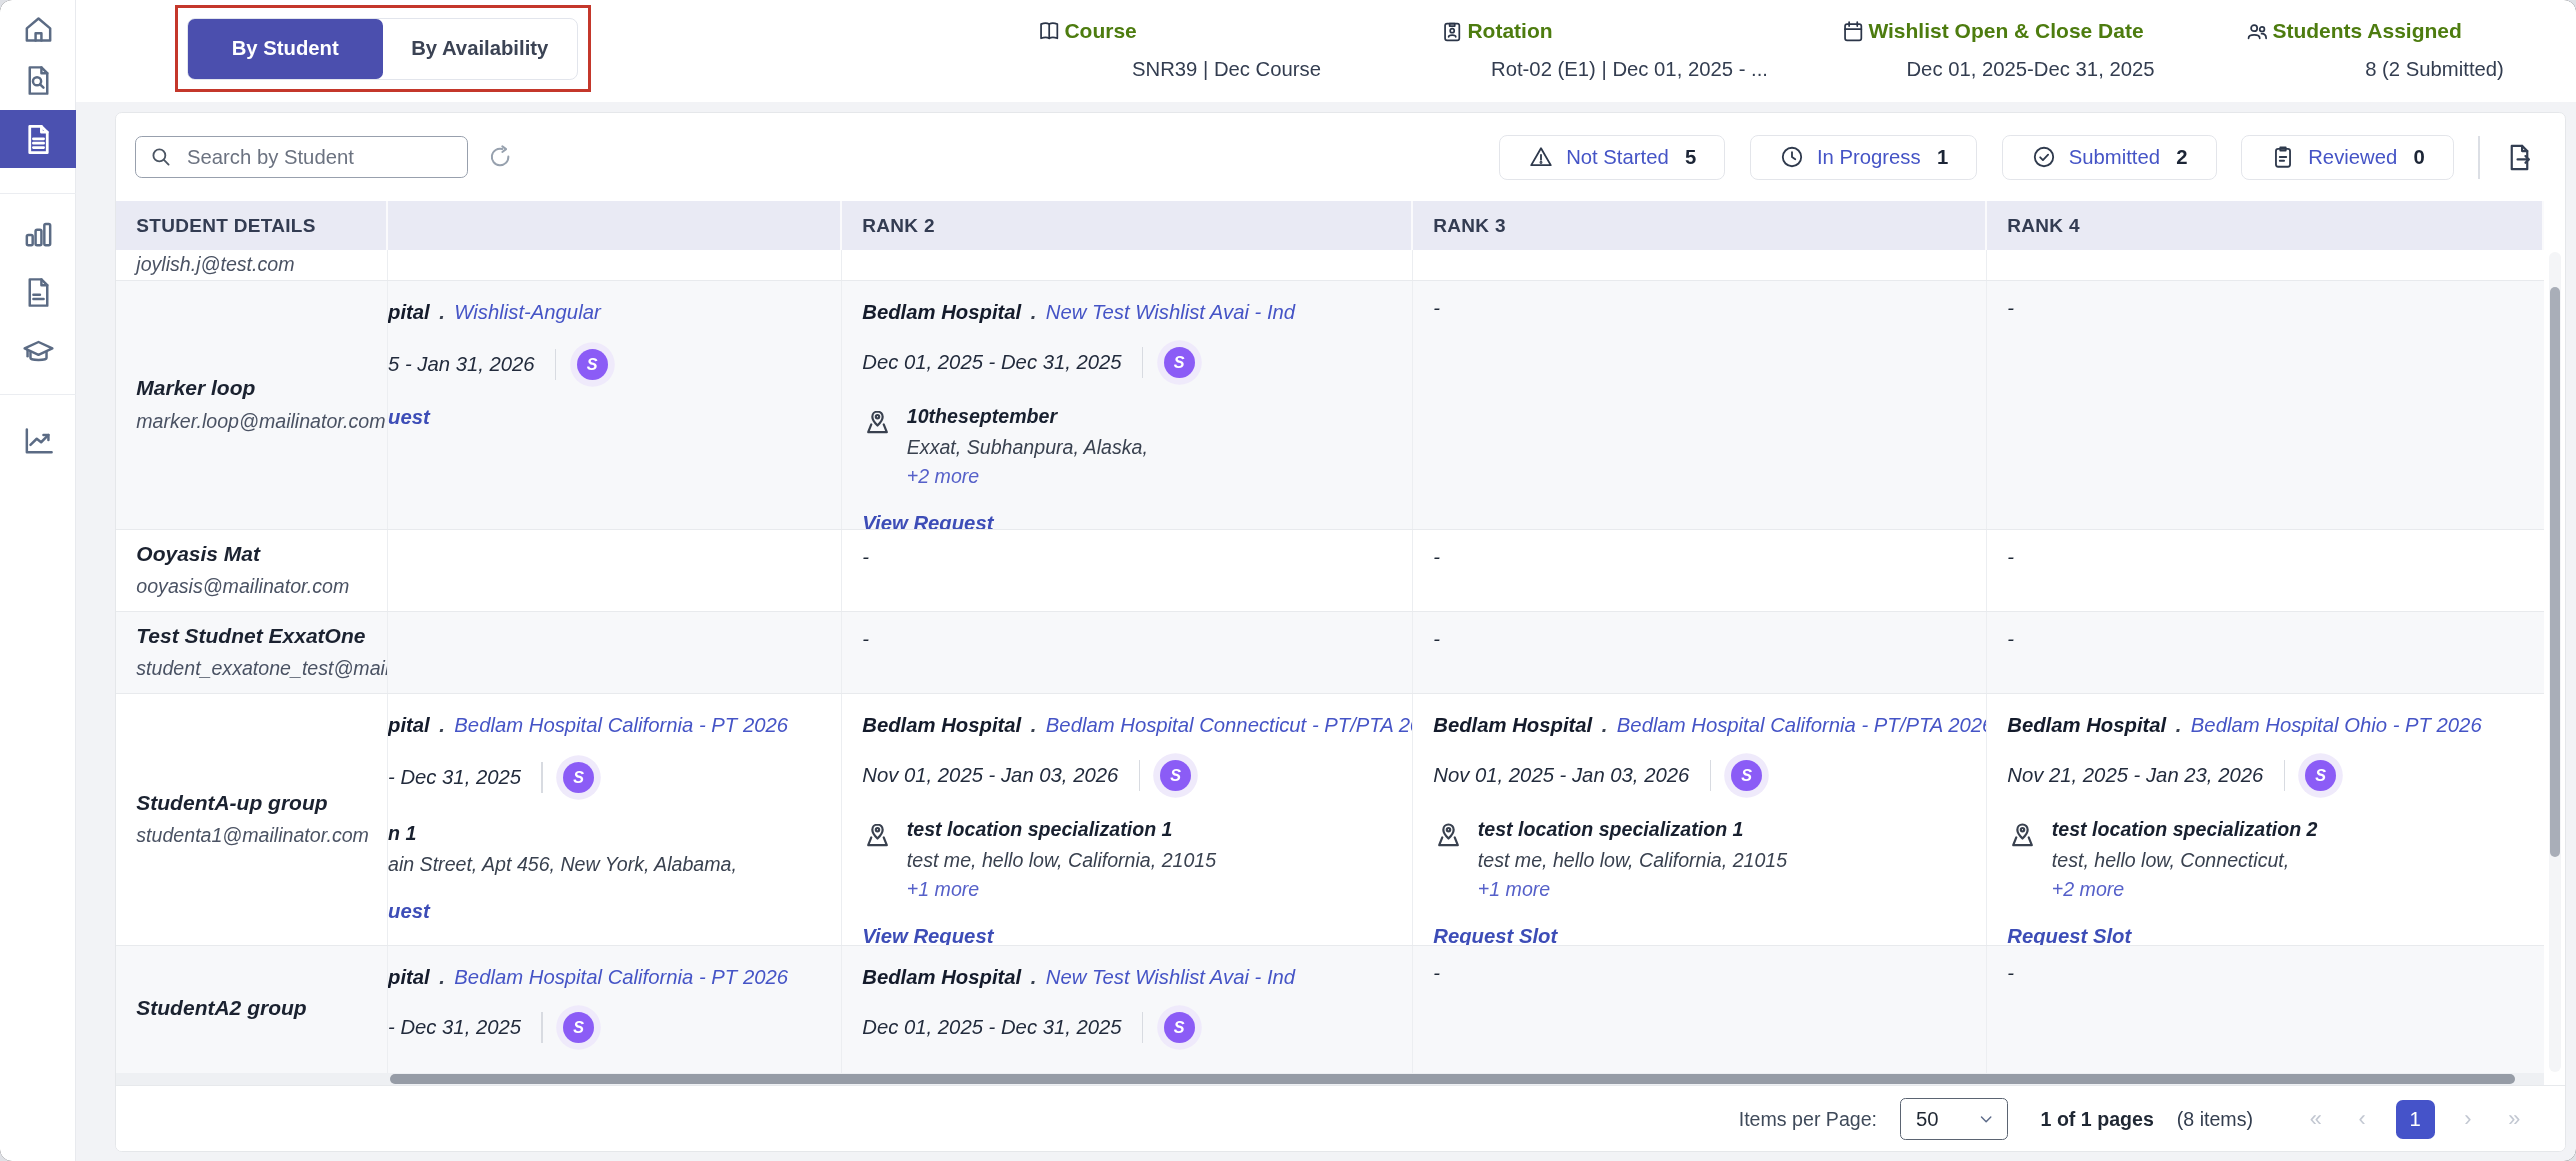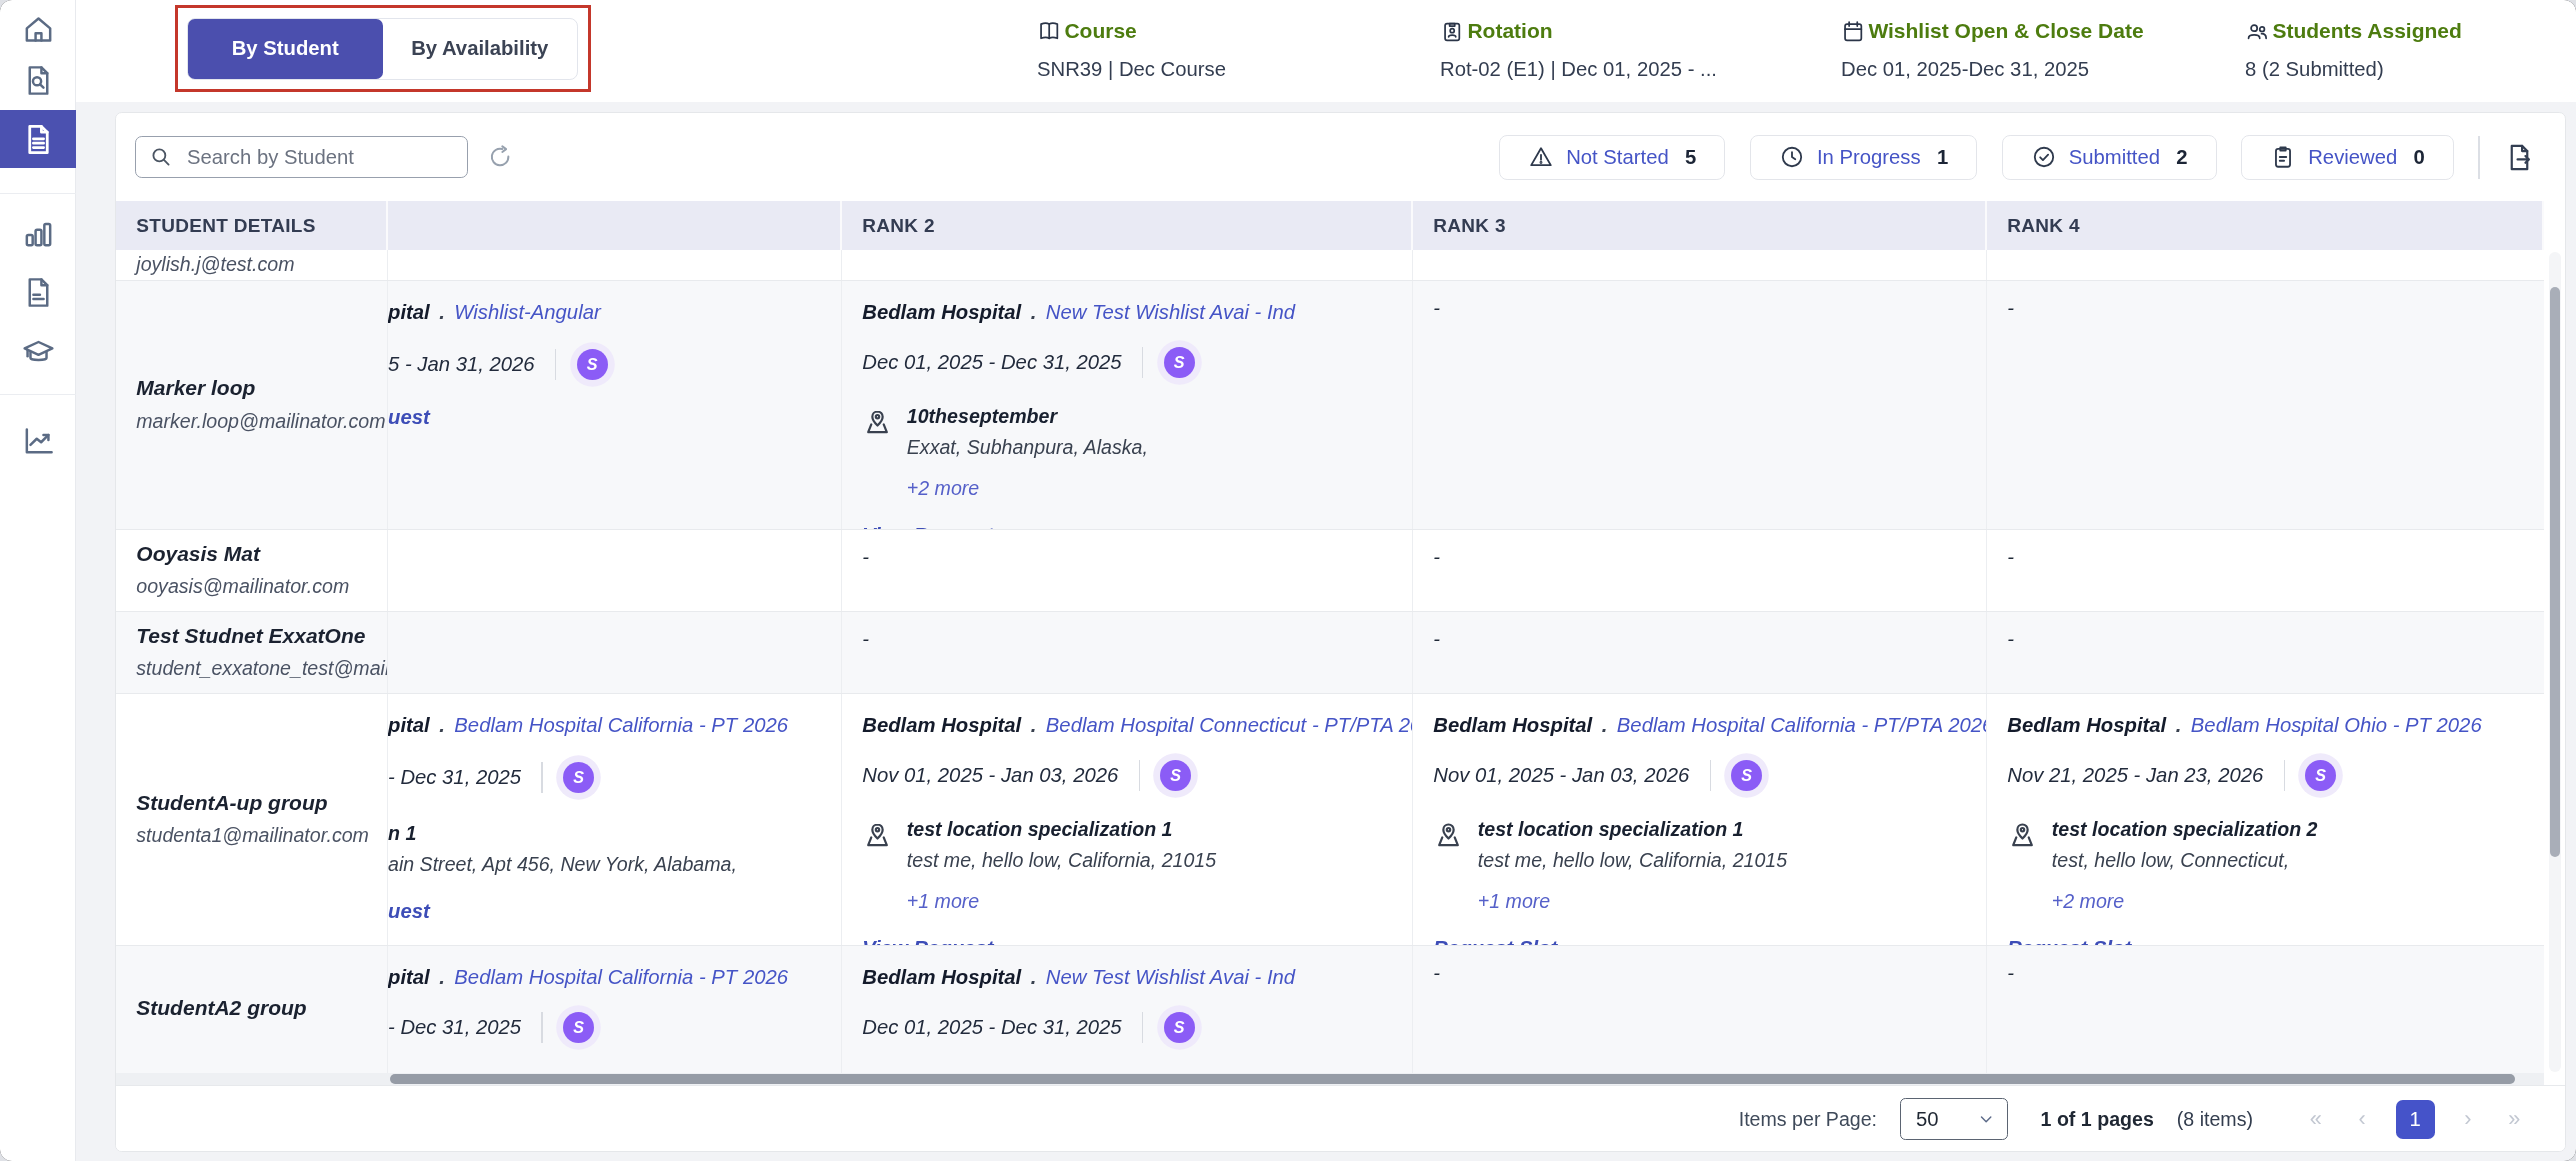--- a/index.html
+++ b/index.html
@@ -22,21 +22,21 @@
 
   
   .topbar{position:absolute;left:76px;top:0;width:2500px;height:102px;background:#fff;}
   .red-box{position:absolute;left:99px;top:5.4px;width:416px;height:87px;border:3.4px solid #c4372b;}
   .tabs{position:absolute;left:111px;top:17.6px;width:391px;height:62px;border:1.4px solid #e2e5ec;border-radius:8.1px;background:#fff;display:flex;}
   .tab{flex:1;display:flex;align-items:center;justify-content:center;font-size:20.3px;font-weight:700;color:#3b4354;cursor:pointer;border-radius:6.8px;}
   .tab.active{background:#4b4fae;color:#fff;}
   .info-block{position:absolute;top:19px;width:379px;}
   .info-label{display:flex;align-items:center;gap:3px;font-size:21px;font-weight:700;color:#4d7c0f;}
   .info-label svg{width:24.4px;height:24.4px;color:#2b3548;}
-  .info-value{margin-top:15px;font-size:20.3px;color:#333d50;}
+  .info-value{margin-top:15px;font-size:20.3px;color:#333d50;text-align:center;}
 
   
   .content-bg{position:absolute;left:76px;top:102px;width:2500px;height:1060px;background:#f2f3f6;}
   .panel{position:absolute;left:115px;top:112px;width:2451px;height:1040px;background:#fff;border:1.4px solid #e5e7ea;border-radius:6.8px;overflow:hidden;}
 
   
   .toolbar{position:absolute;left:0;top:0;width:100%;height:88px;display:flex;align-items:center;padding:0 30px 0 19px;}
   .searchbox{display:flex;align-items:center;gap:10.8px;width:333px;height:42px;border:1.4px solid #98a0ad;border-radius:6.8px;padding:0 12.2px;color:#4b5563;background:#fff;}
   .searchbox svg{width:26px;height:26px;flex:none;}
   .searchbox input{border:none;outline:none;font-size:20.3px;color:#333;width:100%;font-family:"Liberation Sans",sans-serif;background:transparent;}
@@ -74,21 +74,21 @@
   .prog{color:#4554c6;font-weight:500;cursor:pointer;text-decoration:none;}
   .card-dates{display:flex;align-items:center;margin-top:23px;height:35px;}
   .dates{font-size:20.3px;color:#222b3c;white-space:nowrap;}
   .vdiv{width:1.4px;height:31px;background:#d8dbe1;margin:0 20.3px;}
   .sbadge{width:31px;height:31px;border-radius:50%;background:#8b5cf6;color:#fff;font-size:16.2px;font-weight:700;display:flex;align-items:center;justify-content:center;box-shadow:0 0 0 6.8px #efeafb;}
   .card-loc{display:flex;gap:13.5px;margin-top:27px;}
   .pin{color:#39414f;flex:none;margin-top:2.7px;}
   .pin svg{width:31px;height:31px;}
   .loc-name{font-size:19.6px;font-weight:700;color:#18202f;white-space:nowrap;}
   .loc-addr{font-size:19.6px;color:#39414f;margin-top:8.1px;white-space:nowrap;}
-  .more{display:inline-block;font-size:19.6px;color:#5560c9;margin-top:18px;cursor:pointer;text-decoration:none;}
+  .more{display:inline-block;font-size:19.6px;color:#5560c9;margin-top:6px;cursor:pointer;text-decoration:none;}
   .action{font-size:20.3px;font-weight:700;color:#3d4db7;margin-top:24.4px;cursor:pointer;text-decoration:none;white-space:nowrap;}
 
   
   .hscroll{position:absolute;left:0;top:960px;width:2428px;height:12.2px;background:#eef0f3;}
   .hthumb{position:absolute;left:274px;top:0.7px;width:2125px;height:10.8px;background:#969ca6;border-radius:6.1px;}
   .vscroll{position:absolute;right:4.1px;top:139px;width:12.2px;height:820px;background:#f4f5f7;border-radius:6.1px;}
   .vthumb{position:absolute;left:1.4px;top:35px;width:9.5px;height:570px;background:#a9aeb8;border-radius:5.4px;}
 
   
   .pfooter{position:absolute;left:0;top:972px;width:100%;height:67px;border-top:1.4px solid #e7e9ec;background:#fff;display:flex;align-items:center;justify-content:flex-end;padding-right:38px;gap:23px;}

